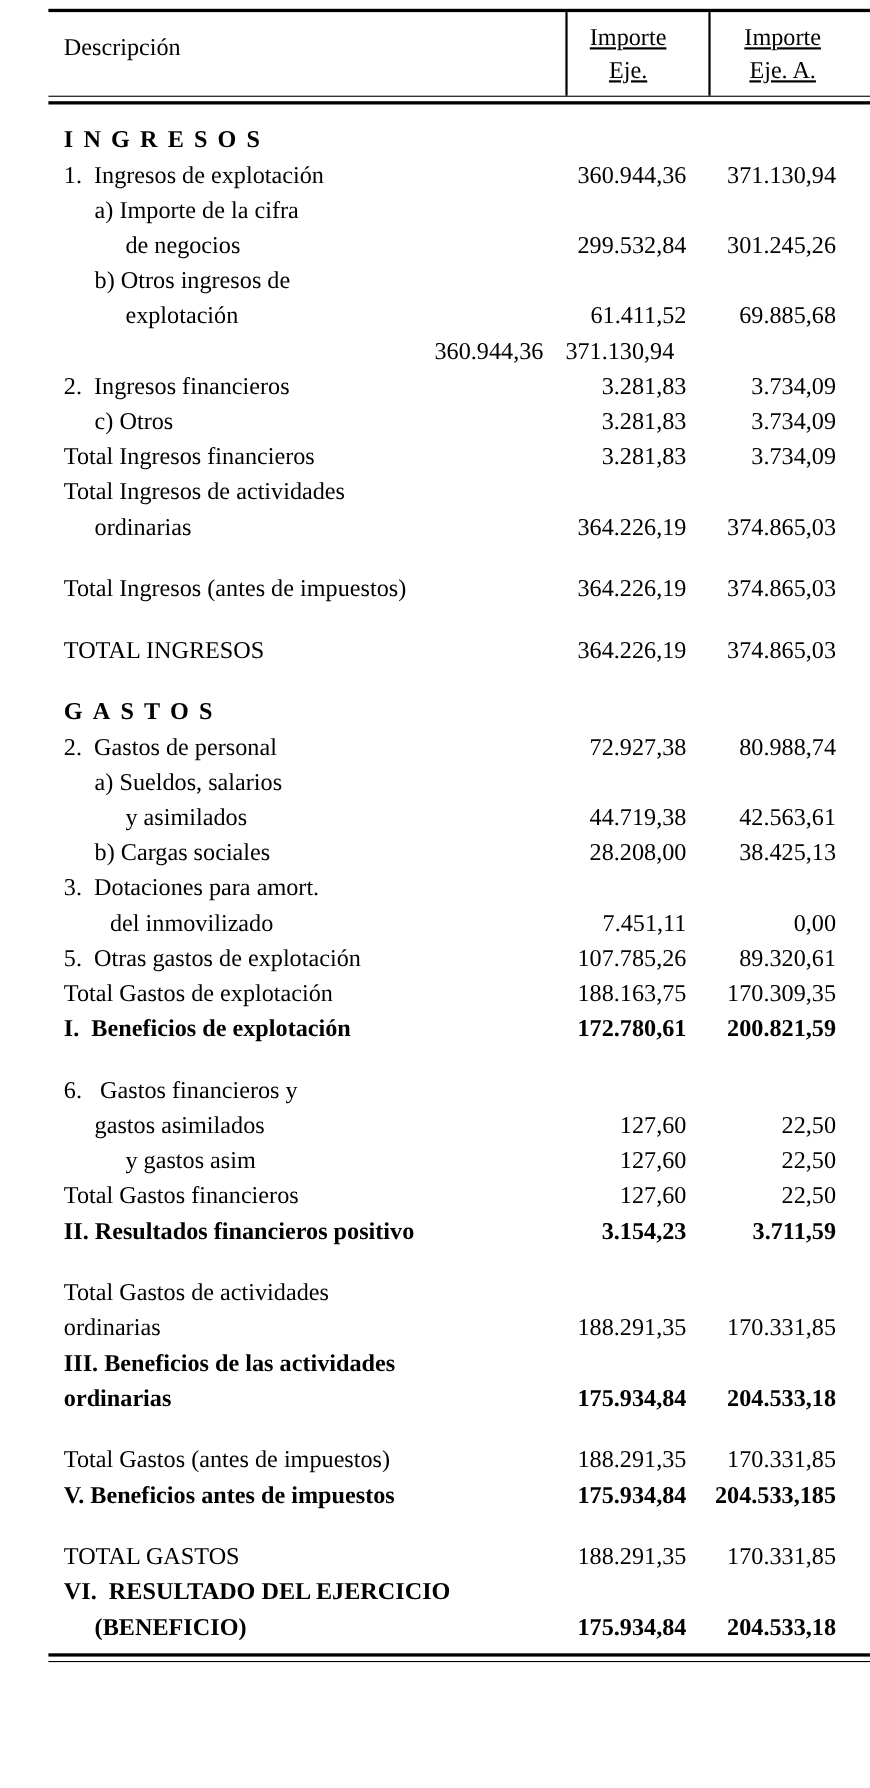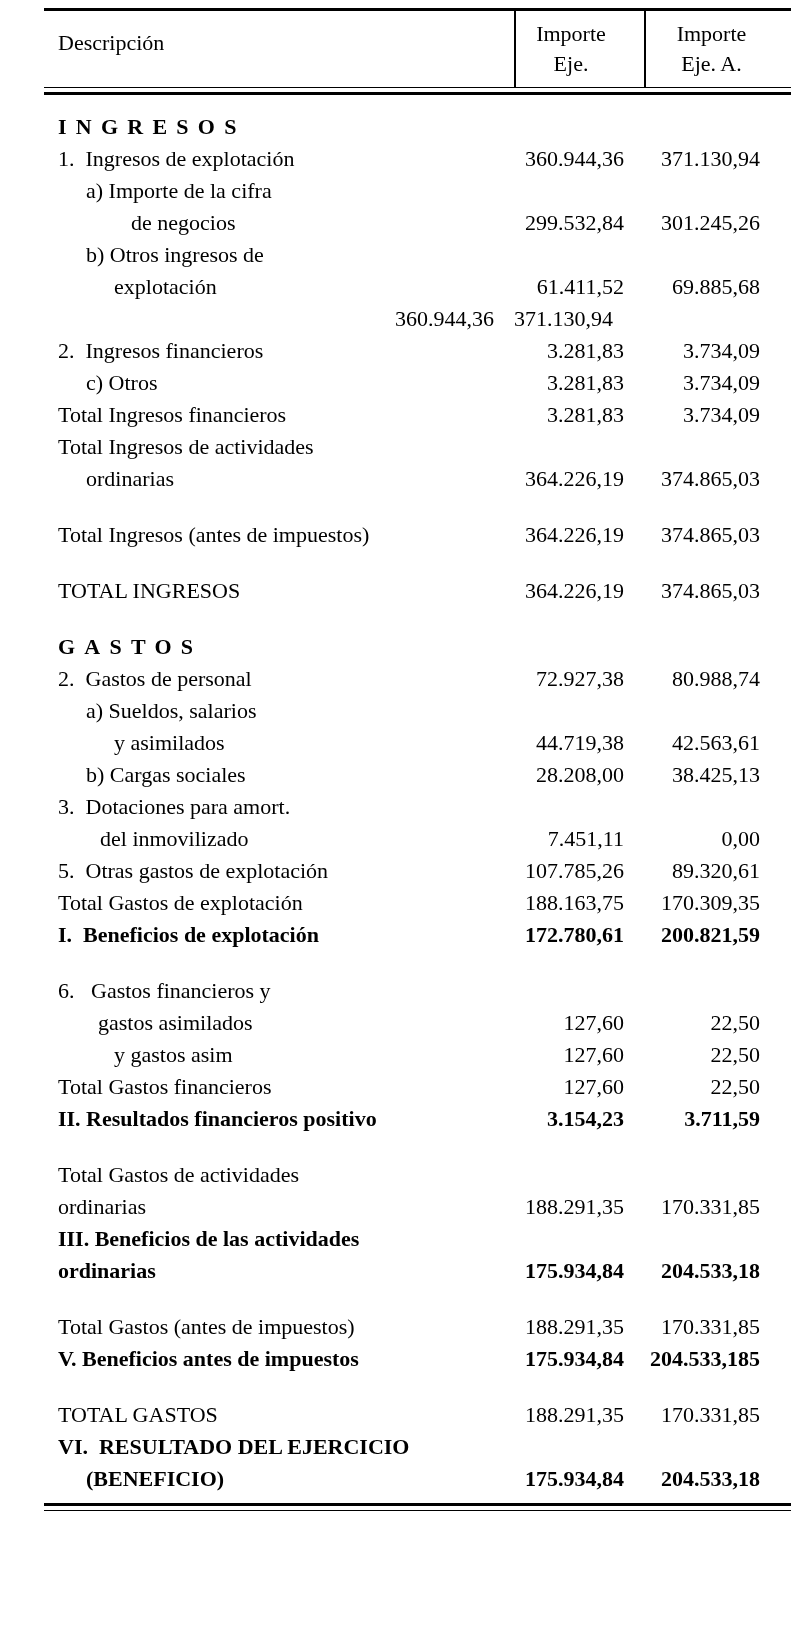--- a/index.html
+++ b/index.html
@@ -38,20 +38,21 @@
     box-sizing: border-box;
   }
   .hcell-num {
     display: flex;
     flex-direction: column;
     justify-content: center;
     text-align: center;
     line-height: 30px;
     border-left: 2px solid #000;
     box-sizing: border-box;
+    text-decoration: underline;
   }
   .hcell-c2 { padding-right: 18px; }
   .hcell-c3 { padding-right: 58px; }
   .thick-rule {
     height: 3px;
     background: #000;
     margin-top: 4px;
   }
 
   
@@ -108,21 +109,21 @@
           <div class="cell-label" style="padding-left: 14px;">1.  Ingresos de explotación</div>
           <div class="cell-v1">360.944,36</div>
           <div class="cell-v2">371.130,94</div>
         </div>
         <div class="row">
           <div class="cell-label" style="padding-left: 42px;">a) Importe de la cifra</div>
           <div class="cell-v1"></div>
           <div class="cell-v2"></div>
         </div>
         <div class="row">
-          <div class="cell-label" style="padding-left: 70px; margin-left: 17px;">de negocios</div>
+          <div class="cell-label" style="padding-left: 70px;">de negocios</div>
           <div class="cell-v1">299.532,84</div>
           <div class="cell-v2">301.245,26</div>
         </div>
         <div class="row">
           <div class="cell-label" style="padding-left: 42px;">b) Otros ingresos de</div>
           <div class="cell-v1"></div>
           <div class="cell-v2"></div>
         </div>
         <div class="row">
           <div class="cell-label" style="padding-left: 70px;">explotación</div>
@@ -217,21 +218,21 @@
           <div class="cell-label" style="padding-left: 14px;">I.  Beneficios de explotación</div>
           <div class="cell-v1">172.780,61</div>
           <div class="cell-v2">200.821,59</div>
         </div>
         <div class="row gap">
           <div class="cell-label" style="padding-left: 14px;">6.   Gastos financieros y</div>
           <div class="cell-v1"></div>
           <div class="cell-v2"></div>
         </div>
         <div class="row">
-          <div class="cell-label" style="padding-left: 42px; margin-left: 12px;">gastos asimilados</div>
+          <div class="cell-label" style="padding-left: 42px;">gastos asimilados</div>
           <div class="cell-v1">127,60</div>
           <div class="cell-v2">22,50</div>
         </div>
         <div class="row">
           <div class="cell-v1"></div>
           <div class="cell-v2"></div>
         </div>
         <div class="row">
           <div class="cell-label" style="padding-left: 70px;">y gastos asim</div>
           <div class="cell-v1">127,60</div>

